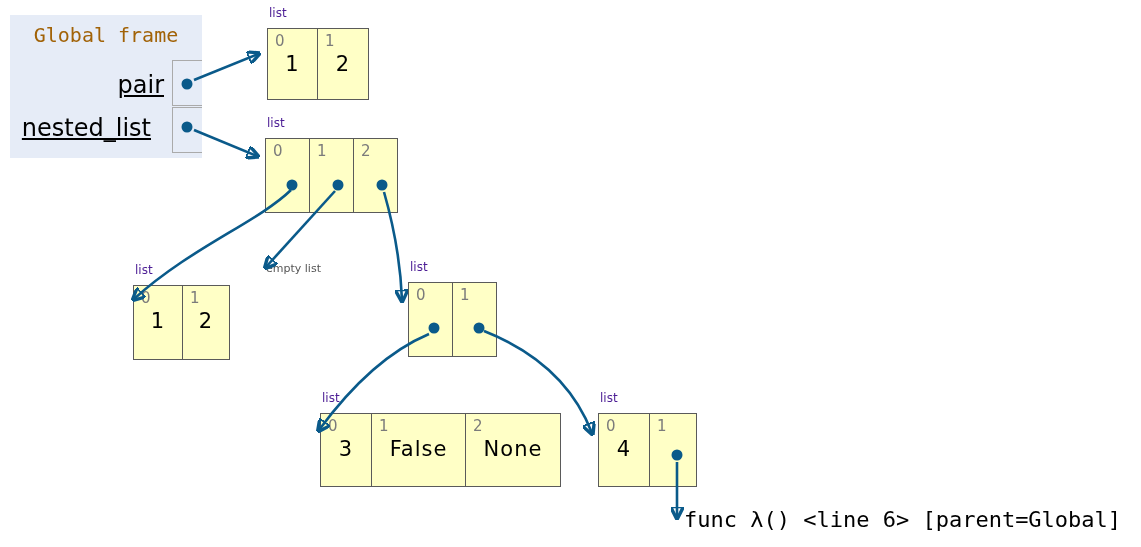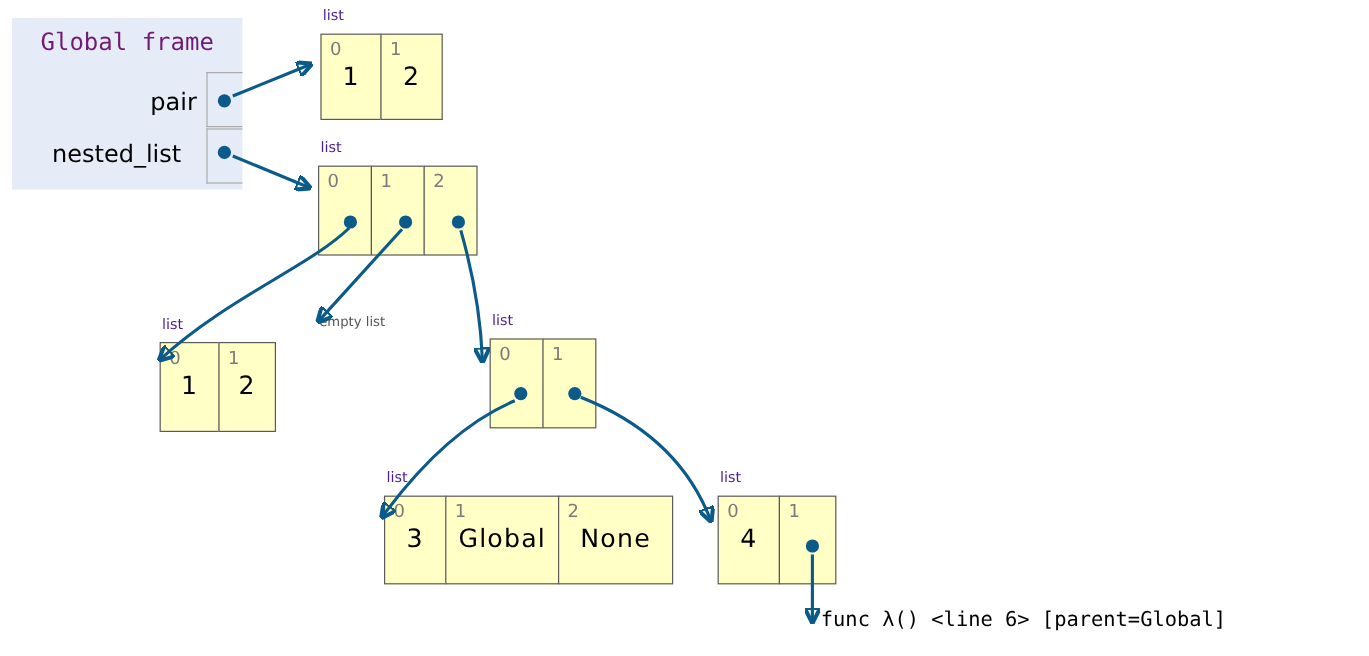--- a/index.html
+++ b/index.html
@@ -2,42 +2,42 @@
 <html><head>
 <meta charset="utf-8">
 <style>
   html,body{margin:0;padding:0;background:#ffffff;}
   #canvas{position:relative;width:1141px;height:547px;background:#ffffff;overflow:hidden;
           font-family:"DejaVu Sans",sans-serif;}
 
   
   .frame{position:absolute;left:10px;top:15px;width:192px;height:143px;background:#e6ecf7;}
   .frame-title{position:absolute;left:0;top:8px;width:100%;text-align:center;
-               font-family:"DejaVu Sans Mono",monospace;font-size:20px;color:#701a75;}
-  .var-name{position:absolute;text-align:left;font-size:20px;color:#000;line-height:24px;}
+               font-family:"DejaVu Sans Mono",monospace;font-size:20px;color:#a16207;}
+  .var-name{position:absolute;text-align:left;font-size:24px;color:#000;line-height:24px;text-decoration:underline;}
   .var-name.v1{top:58px;right:38px;}
   .var-name.v2{top:101px;right:51px;}
   .var-cell{position:absolute;left:162px;width:29px;background:transparent;
             border-top:1px solid #aaaaaa;border-left:1px solid #aaaaaa;border-bottom:1px solid #aaaaaa;}
   .var-cell.c1{top:45px;height:44px;}
   .var-cell.c2{top:92px;height:44px;}
 
   
   .list-box{position:absolute;}
   .list-label{display:block;height:22px;font-size:12px;color:#4c1d95;padding-left:2px;}
   .cells{display:flex;}
   .cell{box-sizing:border-box;background:#ffffc6;border:1px solid #5a5a5a;margin-left:-1px;}
   .cell:first-child{margin-left:0;}
   .idx{display:block;font-size:15px;color:#7b7b7b;padding:3px 0 0 7px;height:21px;box-sizing:border-box;}
   .val{text-align:center;font-size:21px;letter-spacing:1px;color:#000;margin-top:2px;}
 
   
   .empty-note{position:absolute;left:266px;top:262px;font-size:11px;color:#555555;}
   .func-note{position:absolute;left:684px;top:507px;font-family:"DejaVu Sans Mono",monospace;
-             font-size:17px;color:#000;white-space:nowrap;}
+             font-size:22px;color:#000;white-space:nowrap;}
 
   
   #arrows{position:absolute;left:0;top:0;width:1141px;height:547px;pointer-events:none;}
   #arrows path{fill:none;stroke:#0a5a8a;stroke-width:2.6px;}
   #arrows circle{fill:#0a5a8a;stroke:none;}
 </style>
 </head>
 <body>
 
 <div id="canvas">
@@ -109,21 +109,21 @@
 
   <div class="list-box" style="left:320px;top:391px;">
     <span class="list-label">list</span>
     <div class="cells">
       <div class="cell" style="width:52px;height:74px;">
         <span class="idx">0</span>
         <div class="val">3</div>
       </div>
       <div class="cell" style="width:95px;height:74px;">
         <span class="idx">1</span>
-        <div class="val">Global</div>
+        <div class="val">False</div>
       </div>
       <div class="cell" style="width:96px;height:74px;">
         <span class="idx">2</span>
         <div class="val">None</div>
       </div>
     </div>
   </div>
 
   <div class="list-box" style="left:598px;top:391px;">
     <span class="list-label">list</span>

